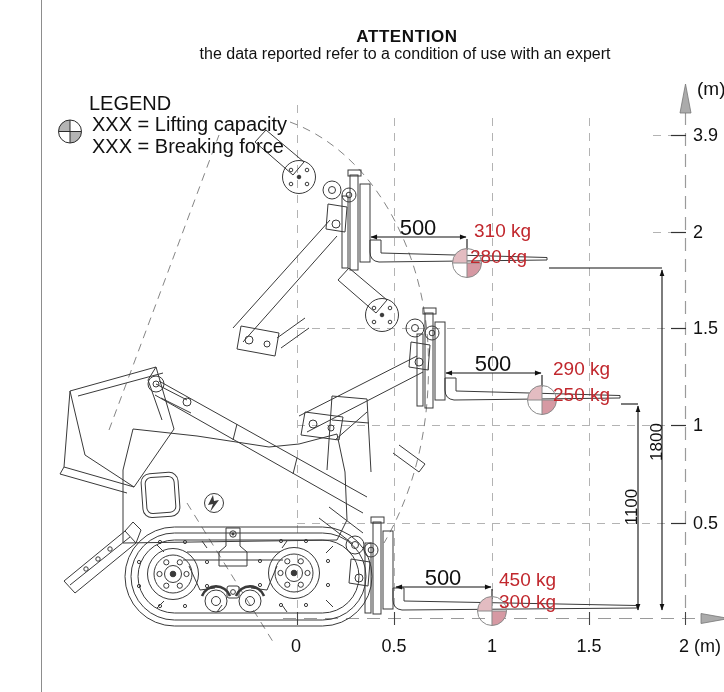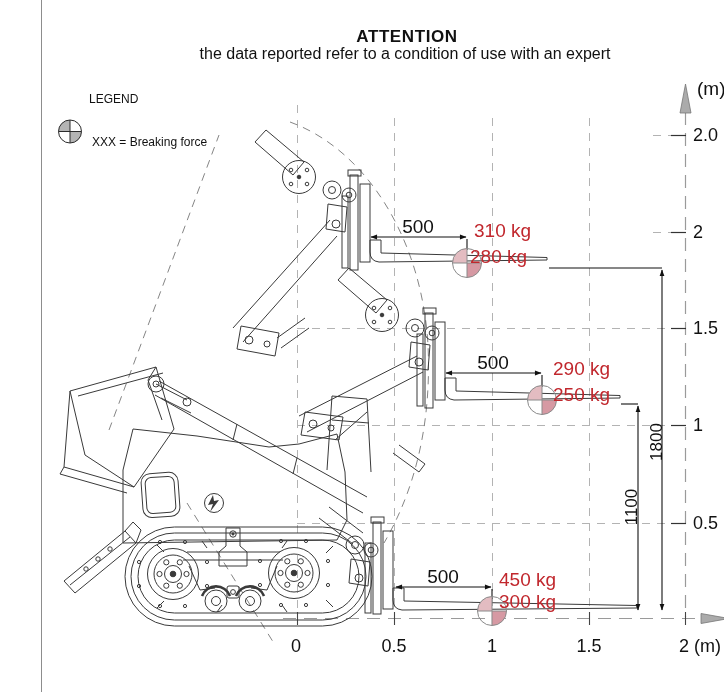--- a/index.html
+++ b/index.html
@@ -1,24 +1,24 @@
 <!DOCTYPE html>
 <html><head>
 <meta charset="utf-8">
 <style>
   html,body{margin:0;padding:0;background:#fff;}
   #stage{position:relative;width:724px;height:692px;background:#fff;overflow:hidden;
          font-family:"Liberation Sans","DejaVu Sans",sans-serif;color:#111;margin-left:37px;}
   .lbl{position:absolute;white-space:nowrap;line-height:1;}
   .title{font-size:17px;font-weight:bold;letter-spacing:.6px;transform:translateX(-50%);}
   .sub{font-size:16px;transform:translateX(-50%);}
-  .legend-t{font-size:12px;}
+  .legend-t{font-size:20px;}
   .tick{font-size:18px;}
   .xtick{font-size:18px;transform:translateX(-50%);}
-  .dim{font-size:19px;transform:translateX(-50%);}
+  .dim{font-size:22px;transform:translateX(-50%);}
   .kg{font-size:19px;color:#c1272d;}
   .rot{font-size:17px;transform:translate(-50%,-50%) rotate(-90deg);}
   svg{position:absolute;left:0;top:0;}
   .edge{position:absolute;top:0;width:1px;height:692px;background:#8d8d8d;}
 </style>
 </head>
 <body>
 
 <div id="stage">
 
@@ -285,24 +285,25 @@
       <path d="M33,131.5 L44.5,131.5 A11.5,11.5 0 0 1 33,143 Z" fill="#b4b4b4" stroke="none"></path>
       <circle cx="33" cy="131.5" r="11.5" fill="none" stroke="#2b2b2b"></circle>
       <path d="M21.5,131.5 H44.5 M33,120 V143" stroke="#2b2b2b" fill="none"></path>
     </g>
   </svg>
 
   <div class="lbl title" style="left:370px;top:28px;">ATTENTION</div>
   <div class="lbl sub" style="left:368px;top:46px;">the data reported refer to a condition of use with an expert</div>
 
   <div class="lbl legend-t" style="left:52px;top:93px;">LEGEND</div>
+  <div class="lbl legend-t" style="left:55px;top:114px;">XXX = Lifting capacity</div>
   <div class="lbl legend-t" style="left:55px;top:136px;">XXX = Breaking force</div>
 
   <div class="lbl tick" style="left:660px;top:79px;font-size:19px;">(m)</div>
-  <div class="lbl tick" style="left:656px;top:126px;">2.0</div>
+  <div class="lbl tick" style="left:656px;top:126px;">3.9</div>
   <div class="lbl tick" style="left:656px;top:223px;">2</div>
   <div class="lbl tick" style="left:656px;top:319px;">1.5</div>
   <div class="lbl tick" style="left:656px;top:416px;">1</div>
   <div class="lbl tick" style="left:656px;top:514px;">0.5</div>
 
   <div class="lbl xtick" style="left:259px;top:637px;">0</div>
   <div class="lbl xtick" style="left:357px;top:637px;">0.5</div>
   <div class="lbl xtick" style="left:455px;top:637px;">1</div>
   <div class="lbl xtick" style="left:552px;top:637px;">1.5</div>
   <div class="lbl xtick" style="left:663px;top:637px;">2 (m)</div>

